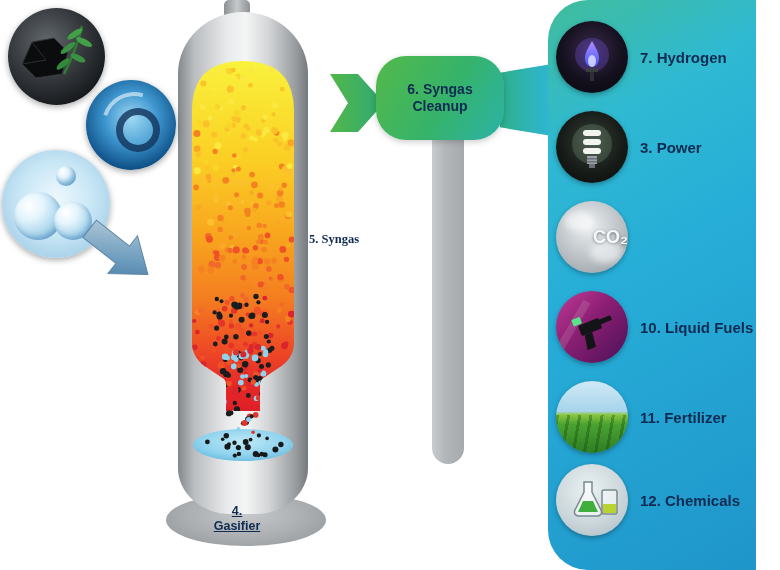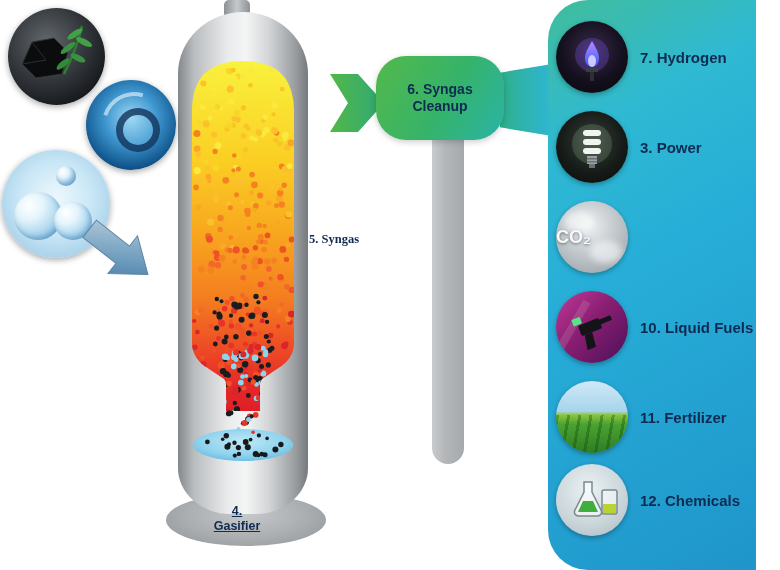--- a/index.html
+++ b/index.html
@@ -56,21 +56,21 @@
   #panel{left:548px;top:0;width:208px;height:570px;z-index:4;
     border-radius:40px 0 0 40px;
     background:linear-gradient(150deg,#41bd9b 0%,#2fb9d2 22%,#27aed8 45%,#1f95ca 100%);}
   .prow{position:absolute;left:8px;width:220px;height:72px;display:flex;align-items:center;}
   .pcircle{position:relative;width:72px;height:72px;border-radius:50%;overflow:hidden;
     flex:none;box-shadow:0 2px 5px rgba(0,0,0,.3);}
   .plabel{margin-left:12px;color:#0f2b52;font-weight:bold;font-size:15px;}
   .c-hydrogen{background:radial-gradient(circle at 50% 40%, #3a2a4a 0%, #14101e 55%, #07070c 100%);}
   .c-power{background:radial-gradient(circle at 50% 42%, #37403a 0%, #171c18 55%, #090b09 100%);}
   .c-co2{background:radial-gradient(circle at 45% 35%, #eef0f2 0%, #c3c9cd 45%, #939aa0 100%);
-    display:flex;align-items:center;justify-content:flex-start;}
+    display:flex;align-items:center;justify-content:flex-end;}
   .c-co2 .co2txt{color:#f6f8fa;font-weight:bold;font-size:18px;text-shadow:0 1px 3px rgba(40,50,60,.6);}
   .c-fuels{background:linear-gradient(135deg,#c03a96 0%,#8a1e72 45%,#4a1158 100%);}
   .c-fert{background:linear-gradient(180deg,#cfe9f5 0%,#a8d4ec 42%,#8cc63f 47%,#4aa331 60%,#2e7d24 100%);}
   .c-chem{background:radial-gradient(circle at 45% 35%, #eaf1f3 0%, #ccd7db 55%, #aab8be 100%);}
   .fert-rows{position:absolute;left:0;top:47%;width:100%;height:53%;
     background:repeating-linear-gradient(100deg, rgba(15,70,10,.35) 0 3px, rgba(255,255,255,0) 3px 11px);}
   .cloud{position:absolute;border-radius:50%;background:rgba(255,255,255,.55);filter:blur(3px);}
   svg{display:block;}
 </style>
 </head>

